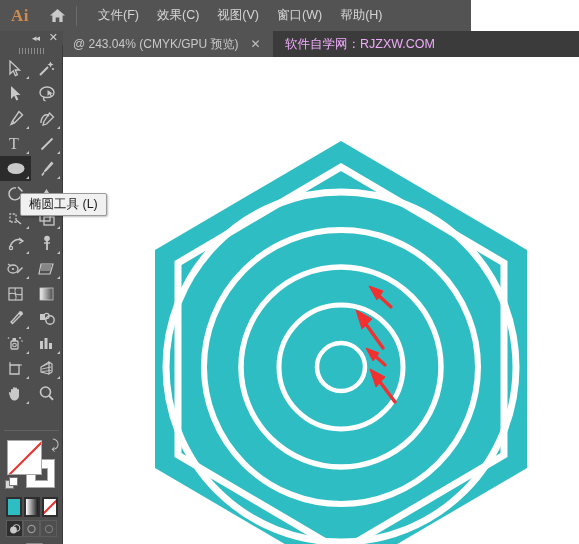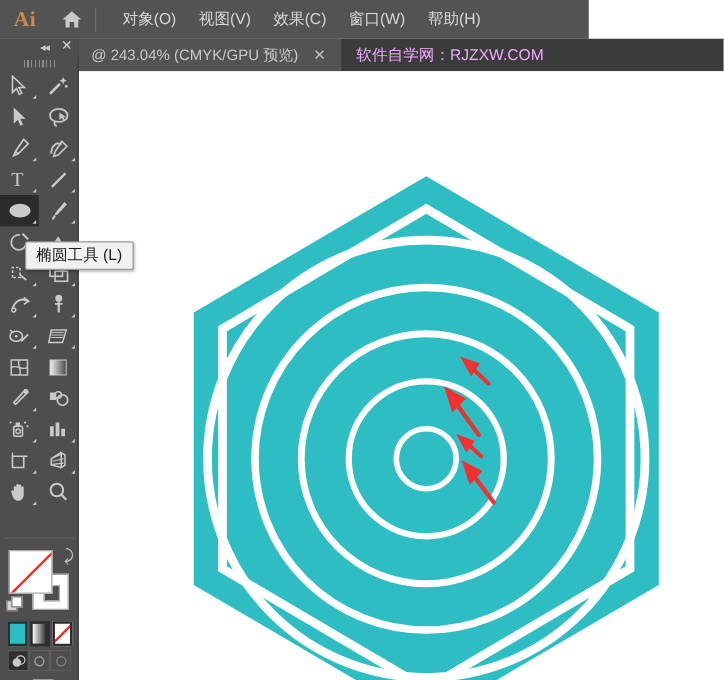--- a/index.html
+++ b/index.html
@@ -252,23 +252,23 @@
 
   <div class="menubar">
     <div class="ai-logo">Ai</div>
     <div class="home-btn">
       <svg width="17" height="15" viewBox="0 0 17 15">
         <path d="M8.5 1 L16 7.5 L13.6 7.5 L13.6 14 L10.3 14 L10.3 9.6 L6.7 9.6 L6.7 14 L3.4 14 L3.4 7.5 L1 7.5 Z" fill="#c9c9c9"></path>
       </svg>
     </div>
     <div class="menu-divider"></div>
     <div class="menu-items">
-      <div class="menu-item">对象(O)</div>
+      <div class="menu-item">文件(F)</div>
+      <div class="menu-item">效果(C)</div>
       <div class="menu-item">视图(V)</div>
-      <div class="menu-item">效果(C)</div>
       <div class="menu-item">窗口(W)</div>
       <div class="menu-item">帮助(H)</div>
     </div>
   </div>
 
   <div class="tabbar">
     <div class="doc-tab">
       <span class="doc-tab-label">@ 243.04% (CMYK/GPU 预览)</span>
       <span class="tab-close">✕</span>
     </div>

